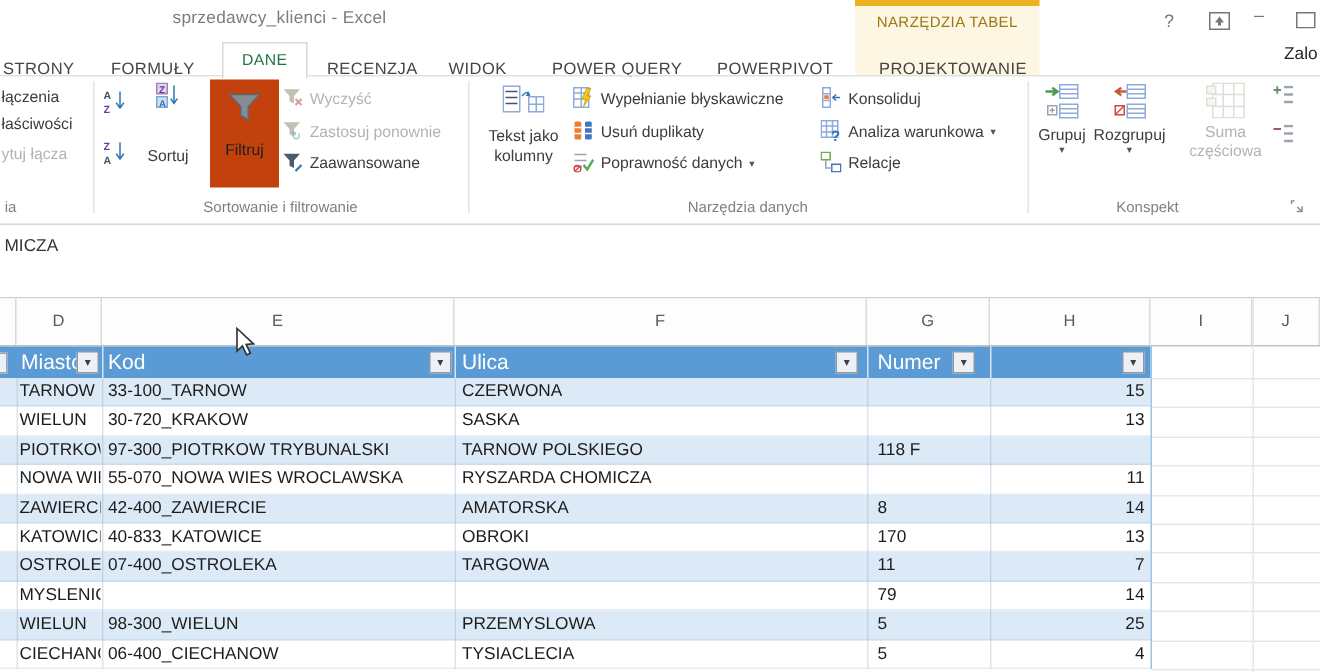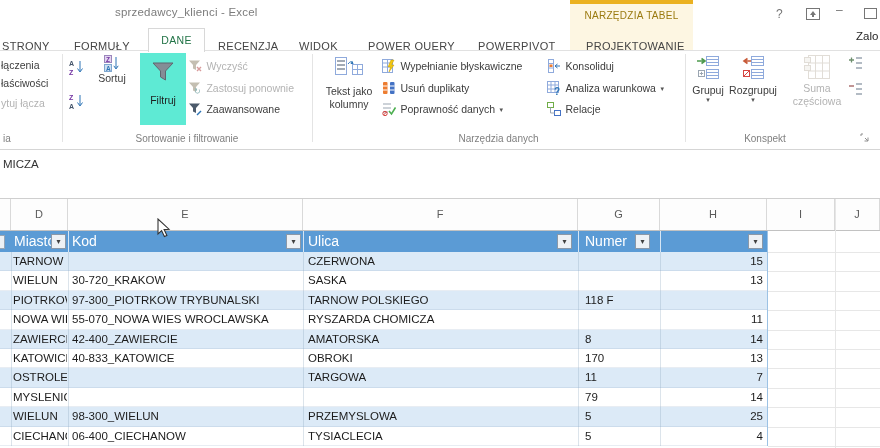--- a/index.html
+++ b/index.html
@@ -18,21 +18,21 @@
   .tab-active-box{left:148px;top:28px;width:55px;height:23px;background:#fff;border:1px solid #d8d8d8;border-bottom:none;z-index:3;
                   text-align:center;line-height:23px;font-size:10.5px;color:#217346;letter-spacing:.3px}
   .tabline{top:50px;left:0;width:880px;height:1px;background:#e1e1e1;z-index:1}
   
   .ribbon{top:51px;left:0;width:880px;height:98px;background:#fff;border-bottom:1px solid #d5d5d5}
   .vsep{top:3px;height:88px;width:1px;background:#e4e4e4}
   .rlabel{font-size:10.5px;color:#3c3c3c;white-space:nowrap}
   .rlabel.dis{color:#b3b3b3}
   .grplabel{top:82px;font-size:10px;color:#808080;text-align:center;white-space:nowrap}
   .bigbtn{text-align:center;font-size:10.5px;color:#3c3c3c}
-  .filtersel{left:140px;top:2px;width:46px;height:72px;background:#5eead4;text-align:center}
+  .filtersel{left:140px;top:2px;width:46px;height:72px;background:#c2410c;text-align:center}
   .caret{font-size:7px;color:#555;vertical-align:1px}
   .minirow{height:16px;line-height:16px}
   
   .fbar{top:150px;left:0;width:880px;height:48px;background:#fff;border-bottom:1px solid #cfcfcf}
   .ftext{left:3px;top:8px;font-size:11.5px;color:#333}
   
   .colstrip{top:199px;left:0;width:880px;height:31px;background:#fdfdfd;border-bottom:1px solid #c2c2c2}
   .colcell{top:0;height:31px;line-height:31px;text-align:center;font-size:11px;color:#5a5a5a;border-right:1px solid #d9d9d9;box-sizing:border-box}
   
   .thead{top:231px;left:0;width:767px;height:21px;background:#5B9BD5}
@@ -115,21 +115,21 @@
         </svg>
     </div>
     <div class="abs bigbtn" style="left:90px;top:4px;width:44px">
       <svg width="17" height="17" viewBox="0 0 17 17" style="margin:0 auto">
           <rect x="0.5" y="0.5" width="7" height="7" fill="#E2D5F0" stroke="#9B86BC"></rect>
           <rect x="0.5" y="9.5" width="7" height="7" fill="#CFE0F2" stroke="#7FA8D0"></rect>
           <text x="2" y="7" font-size="6.5" font-weight="bold" fill="#7030A0">Z</text>
           <text x="2" y="16" font-size="6.5" font-weight="bold" fill="#2E75B6">A</text>
           <path d="M12 2 L12 13 M9.8 10.8 L12 14 L14.2 10.8" stroke="#2E75B6" fill="none"></path>
         </svg>
-      <div style="">Sortuj</div>
+      <div style="margin-top:26px">Sortuj</div>
     </div>
     <div class="abs filtersel">
       <svg width="24" height="24" viewBox="0 0 24 24" style="margin:7px auto 0">
           <path d="M2 3 L22 3 L14.5 11 L14.5 20 L9.5 17 L9.5 11 Z" fill="#848D96" stroke="#5F6770"></path>
         </svg>
       <div style="margin-top:10px;font-size:10.5px;color:#1e1e1e">Filtruj</div>
     </div>
     <div class="abs minirow" style="left:188px;top:6px">
       <svg width="14" height="14" viewBox="0 0 14 14" style="display:inline-block;vertical-align:-3px">
           <path d="M1 1.5 L12 1.5 L8 6 L8 11 L5 9.5 L5 6 Z" fill="#C4BFB2"></path>
@@ -307,20 +307,21 @@
     <div class="abs fbtn" style="left:51px">▾</div>
     <div class="abs fbtn" style="left:286px">▾</div>
     <div class="abs fbtn" style="left:557px">▾</div>
     <div class="abs fbtn" style="left:635px">▾</div>
     <div class="abs fbtn" style="left:748px">▾</div>
   </div>
 
   <div class="abs rows">
   <div class="abs trow band" style="top: 0px;">
     <div class="abs cell c-miasto">TARNOW</div>
+    <div class="abs cell c-kod">33-100_TARNOW</div>
     <div class="abs cell c-ulica">CZERWONA</div>
     <div class="abs cell c-numer"></div>
     <div class="abs cell c-id">15</div>
   </div>
 
   <div class="abs trow" style="top: 19.4px;">
     <div class="abs cell c-miasto">WIELUN</div>
     <div class="abs cell c-kod">30-720_KRAKOW</div>
     <div class="abs cell c-ulica">SASKA</div>
     <div class="abs cell c-numer"></div>
@@ -353,20 +354,21 @@
   <div class="abs trow" style="top: 97px;">
     <div class="abs cell c-miasto">KATOWICE</div>
     <div class="abs cell c-kod">40-833_KATOWICE</div>
     <div class="abs cell c-ulica">OBROKI</div>
     <div class="abs cell c-numer">170</div>
     <div class="abs cell c-id">13</div>
   </div>
 
   <div class="abs trow band" style="top: 116.4px;">
     <div class="abs cell c-miasto">OSTROLEKA</div>
+    <div class="abs cell c-kod">07-400_OSTROLEKA</div>
     <div class="abs cell c-ulica">TARGOWA</div>
     <div class="abs cell c-numer">11</div>
     <div class="abs cell c-id">7</div>
   </div>
 
   <div class="abs trow" style="top: 135.8px;">
     <div class="abs cell c-miasto">MYSLENICE</div>
     <div class="abs cell c-numer">79</div>
     <div class="abs cell c-id">14</div>
   </div>

